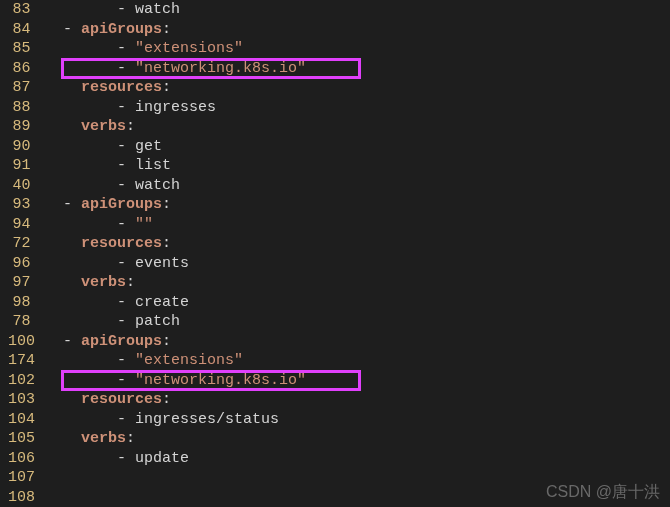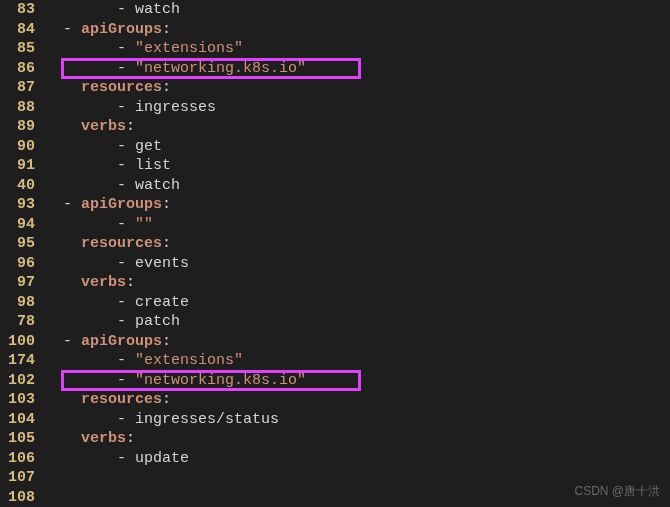--- a/index.html
+++ b/index.html
@@ -14,25 +14,24 @@
     height: 507px;
     position: relative;
   }
   .editor {
     display: flex;
     background: #1e1e1e;
   }
   .gutter {
     background: #1e1e1e;
     color: #858585;
-    text-align: right;
+    text-align: center;
     padding-right: 10px;
     padding-left: 8px;
     user-select: none;
-    font-weight: bold;
   }
   .gutter .ln {
     color: #d7ba7d;
   }
   .code {
     color: #d4d4d4;
     white-space: pre;
     position: relative;
   }
   .code .line {
@@ -48,42 +47,42 @@
     border: 3px solid #e040fb;
     pointer-events: none;
     box-sizing: border-box;
   }
   .watermark {
     position: absolute;
     bottom: 6px;
     right: 10px;
     color: #888;
     font-family: sans-serif;
-    font-size: 12px;
+    font-size: 16px;
     opacity: 0.7;
   }
 </style>
 </head>
 <body>
 
 <div class="editor">
   <div class="gutter">
       <div class="ln">83</div>
       <div class="ln">84</div>
       <div class="ln">85</div>
       <div class="ln">86</div>
       <div class="ln">87</div>
       <div class="ln">88</div>
       <div class="ln">89</div>
       <div class="ln">90</div>
       <div class="ln">91</div>
       <div class="ln">40</div>
       <div class="ln">93</div>
       <div class="ln">94</div>
-      <div class="ln">95</div>
+      <div class="ln">72</div>
       <div class="ln">96</div>
       <div class="ln">97</div>
       <div class="ln">98</div>
       <div class="ln">78</div>
       <div class="ln">100</div>
       <div class="ln">174</div>
       <div class="ln">102</div>
       <div class="ln">103</div>
       <div class="ln">104</div>
       <div class="ln">105</div>

